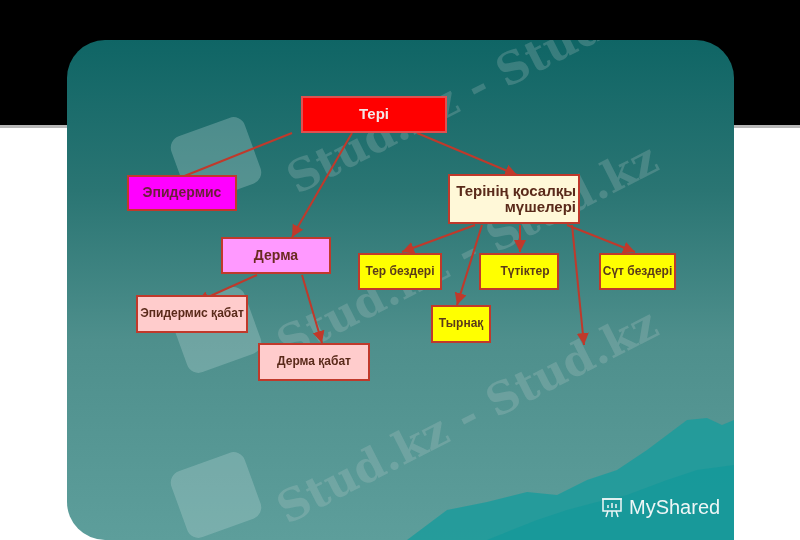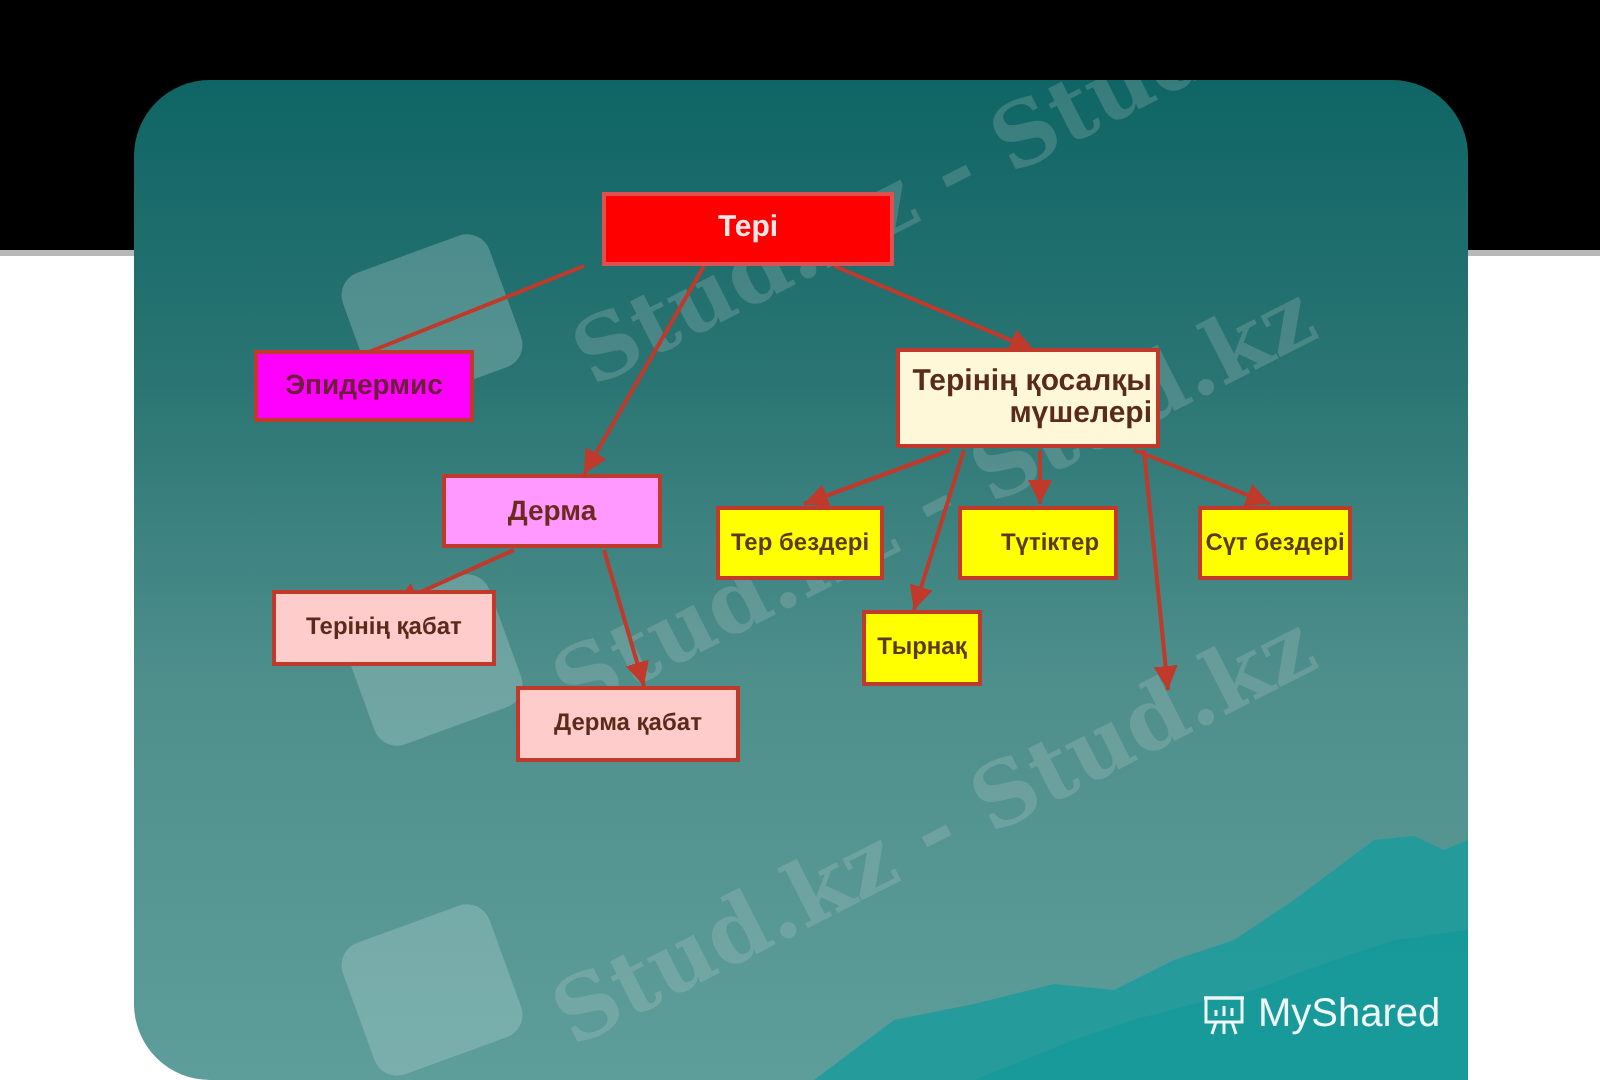--- a/index.html
+++ b/index.html
@@ -64,21 +64,21 @@
   <div class="node n-root" style="left:234px;top:56px;width:146px;height:37px;">Тері</div>
   <div class="node n-epi" style="left:60px;top:135px;width:110px;height:36px;">Эпидермис</div>
   <div class="node n-aux" style="left:381px;top:134px;width:132px;height:50px;padding:0 2px;">Терінің қосалқы мүшелері</div>
   <div class="node n-dermis" style="left:154px;top:197px;width:110px;height:37px;">Дерма</div>
 
   <div class="node n-yellow" style="left:291px;top:213px;width:84px;height:37px;">Тер бездері</div>
   <div class="node n-yellow" style="left:412px;top:213px;width:80px;height:37px;padding-left:12px;">Түтіктер</div>
   <div class="node n-yellow" style="left:532px;top:213px;width:77px;height:37px;">Сүт бездері</div>
   <div class="node n-yellow" style="left:364px;top:265px;width:60px;height:38px;">Тырнақ</div>
 
-  <div class="node n-pink" style="left:69px;top:255px;width:112px;height:38px;">Терінің қабат</div>
+  <div class="node n-pink" style="left:69px;top:255px;width:112px;height:38px;">Эпидермис қабат</div>
   <div class="node n-pink" style="left:191px;top:303px;width:112px;height:38px;">Дерма қабат</div>
 </div>
 
 <div class="brand">
   <svg width="24" height="24" viewBox="0 0 24 24">
     <g stroke="#eef6f6" stroke-width="1.5" fill="none">
       <rect x="3" y="4" width="18" height="12"></rect>
       <line x1="2" y1="4" x2="22" y2="4"></line>
       <line x1="8" y1="16" x2="6" y2="22"></line>
       <line x1="16" y1="16" x2="18" y2="22"></line>

